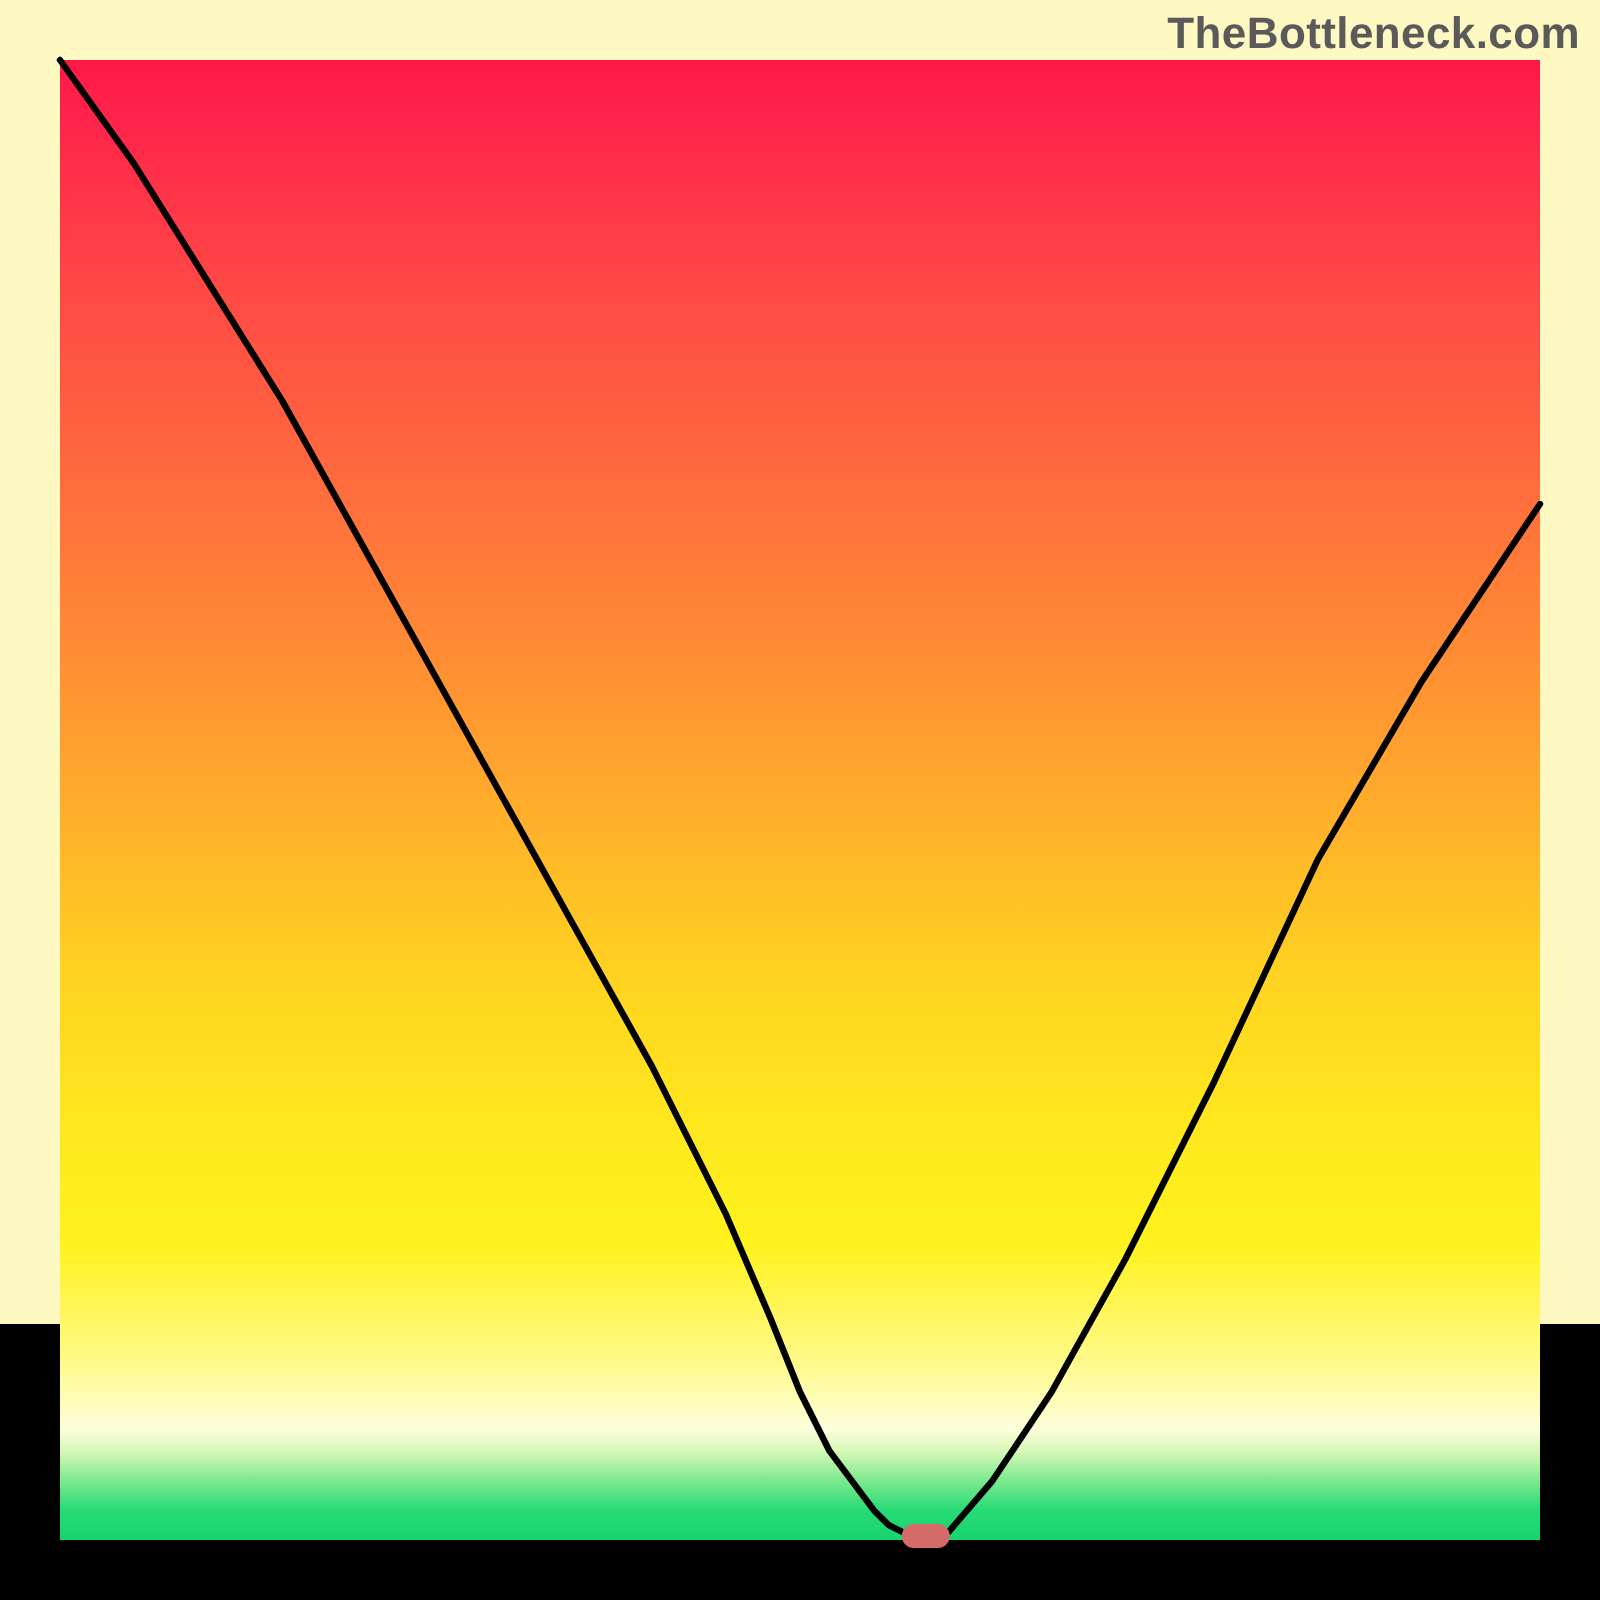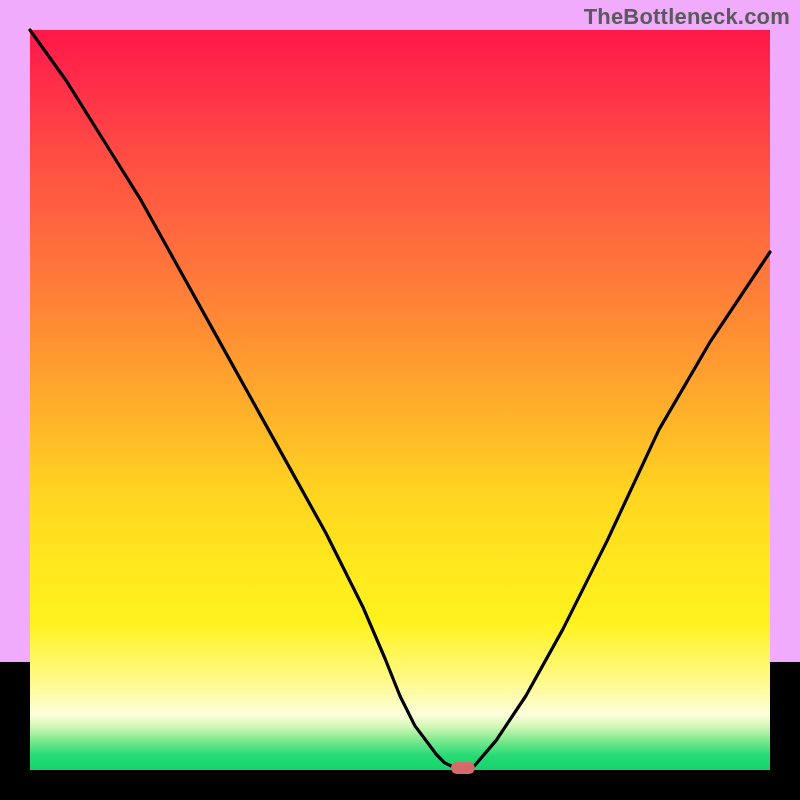--- a/index.html
+++ b/index.html
@@ -7,21 +7,21 @@
     padding: 0;
     width: 800px;
     height: 800px;
     background: #000;
     font-family: Arial, Helvetica, sans-serif;
   }
   .frame {
     position: relative;
     width: 800px;
     height: 662px;
-    background: #f0abfc;
+    background: #fef9c3;
   }
   .watermark {
     position: absolute;
     top: 4px;
     right: 10px;
     color: #5a5a5a;
     font-size: 22px;
     font-weight: 600;
     letter-spacing: 0.2px;
     font-family: Arial, Helvetica, sans-serif;

